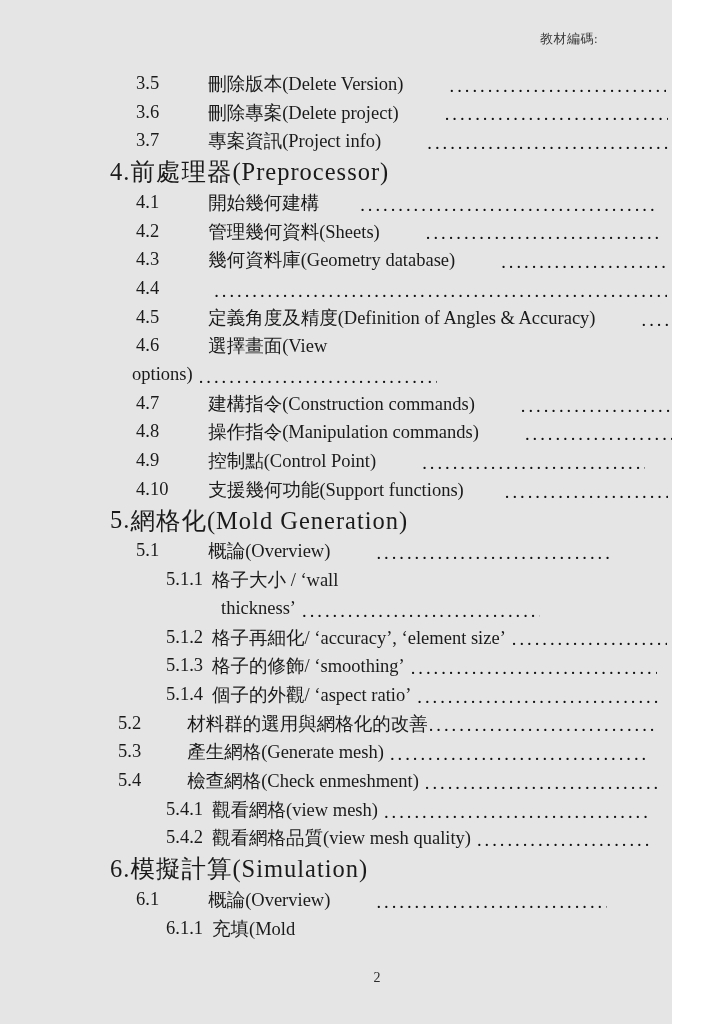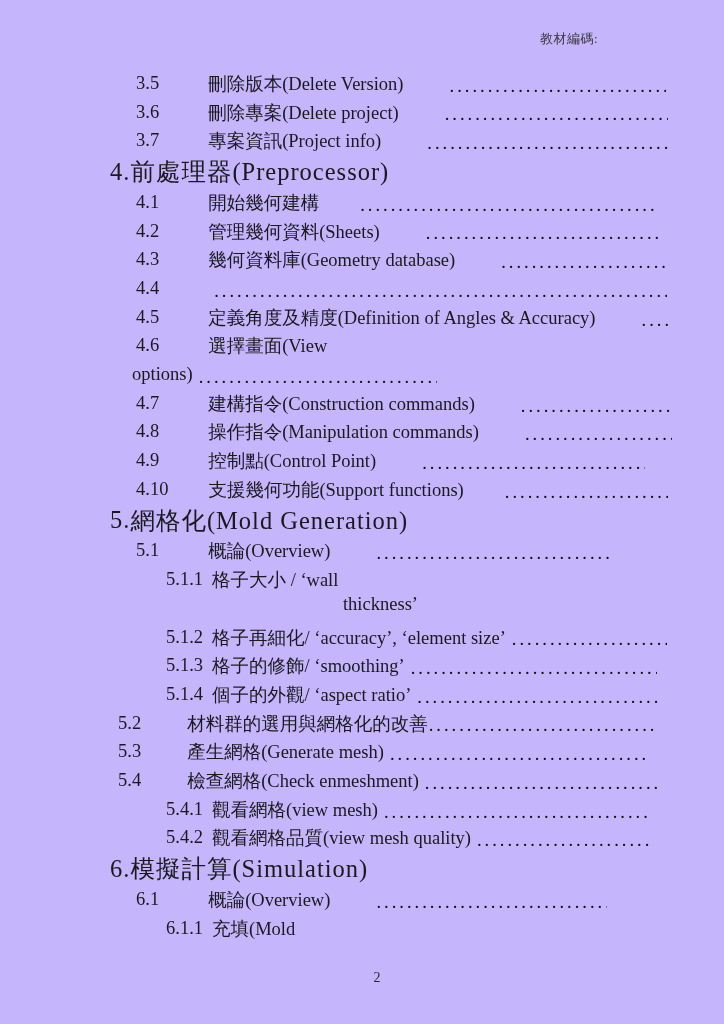--- a/index.html
+++ b/index.html
@@ -5,22 +5,23 @@
   html, body {
     margin: 0; padding: 0;
     background: #ffffff;
     width: 724px; height: 1024px;
     overflow: hidden;
     font-family: "Liberation Serif", "DejaVu Serif", serif;
     color: #1a1a1a;
   }
   .page {
     position: relative;
-    width: 724px; height: 1024px;
-    background: #c4b5fd;
+    width: 664px; height: 1024px;
+    background: #e5e5e5;
+    padding-left: 8px;
   }
   .doc-header {
     position: absolute;
     top: 30px; left: 540px;
     font-size: 13px;
     color: #3a3a3a;
     letter-spacing: 0.5px;
   }
   .toc {
     position: absolute;
@@ -58,21 +59,21 @@
     letter-spacing: 3px;
     font-size: 18.5px;
     color: #111;
   }
   
   .ind-h  { margin-left: 110px; }
   .ind-2  { margin-left: 136px; gap: 40px; }
   .ind-2b { margin-left: 118px; }
   .ind-3  { margin-left: 166px; }
   .ind-o  { margin-left: 132px; text-align: right; }
-  .ind-t  { margin-left: 221px; flex-direction: column; }
+  .ind-t  { margin-left: 221px; }
   .doc-footer {
     position: absolute;
     top: 970px; left: 0; width: 754px;
     text-align: center;
     font-size: 14px;
     color: #2a2a2a;
   }
 </style>
 </head>
 <body>

